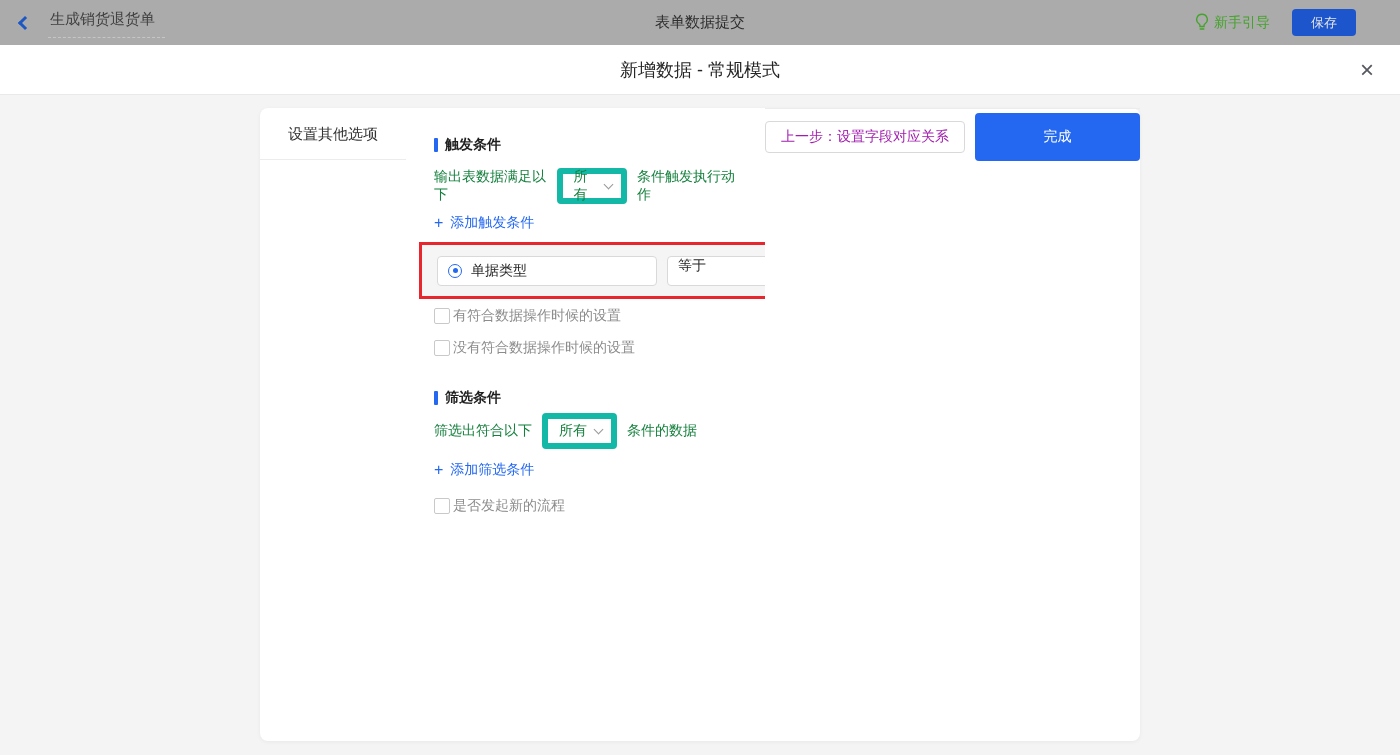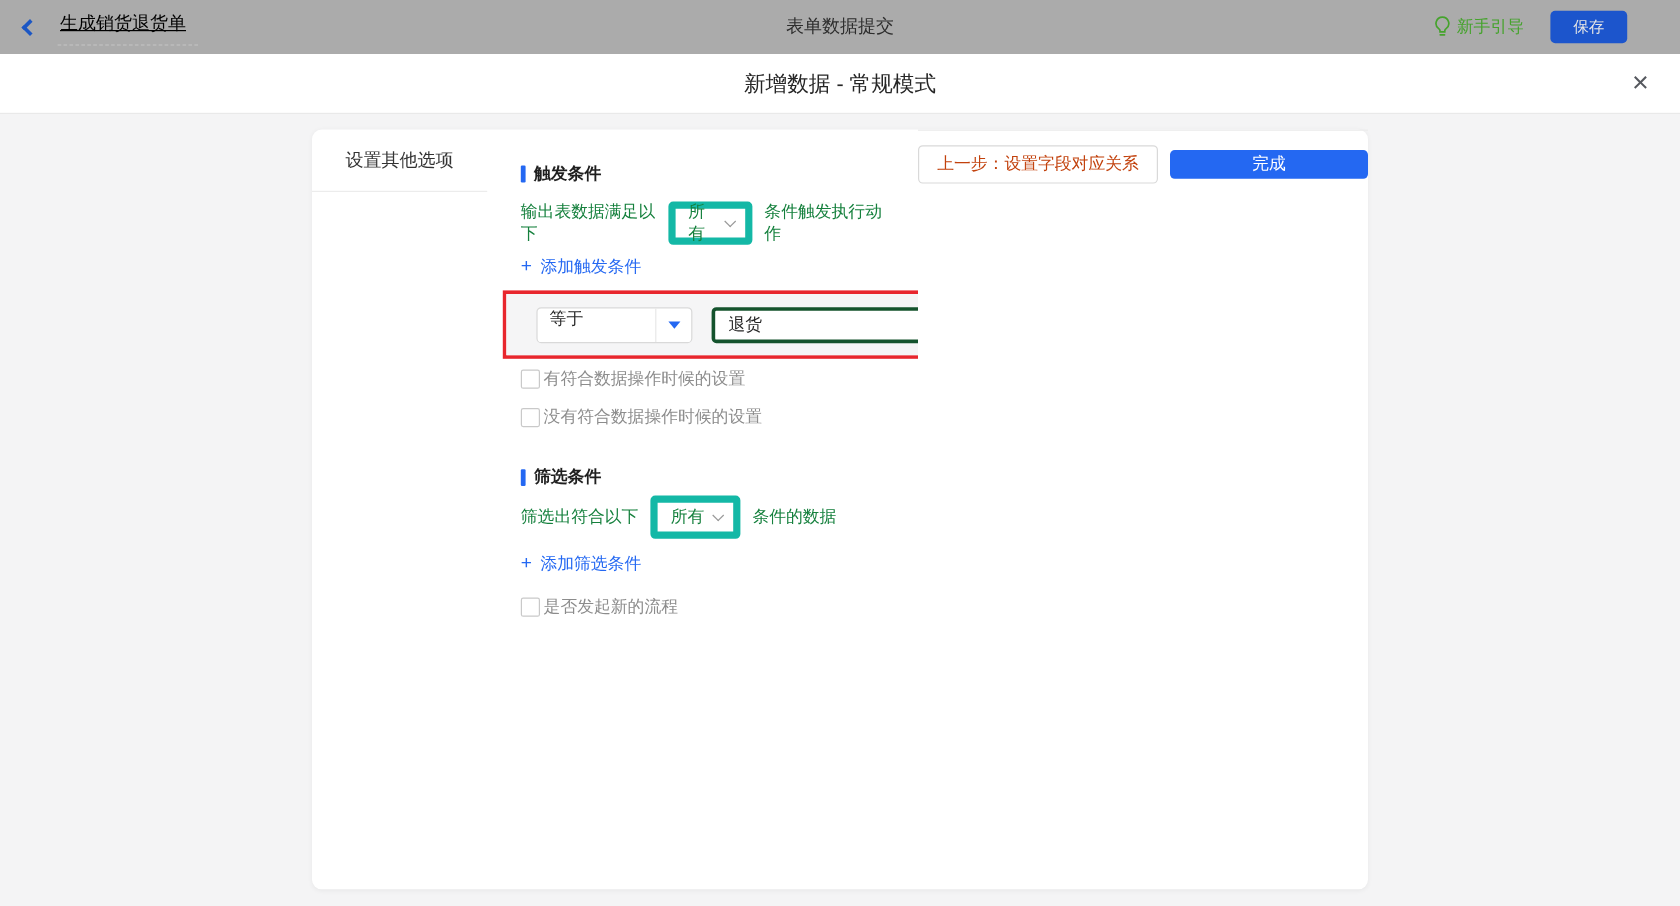--- a/index.html
+++ b/index.html
@@ -1,21 +1,21 @@
 <!DOCTYPE html>
 <html><head>
 <meta charset="utf-8">
 <style>
   * { margin:0; padding:0; box-sizing:border-box; }
   html,body { width:1400px; height:755px; font-family:"Liberation Sans","DejaVu Sans",sans-serif; background:#f4f4f5; }
 
   
   .topbar { height:45px; background:#ababab; display:flex; align-items:center; position:relative; padding:0 44px 0 20px; }
   .back-icon { display:inline-block; width:10px; height:10px; border-left:3px solid #1c57c4; border-bottom:3px solid #1c57c4; transform:rotate(45deg); margin-right:18px; cursor:pointer; flex:none; }
-  .topbar-back-title { font-size:15px; color:#000000; border-bottom:1px dashed #c6c6c6; padding:2px 10px 8px 2px; cursor:pointer;text-decoration:underline; }
+  .topbar-back-title { font-size:15px; color:#404040; border-bottom:1px dashed #c6c6c6; padding:2px 10px 8px 2px; cursor:pointer; }
   .topbar-center { position:absolute; left:0; right:0; text-align:center; font-size:15px; color:#2d2d2d; pointer-events:none; }
   .topbar-right { margin-left:auto; display:flex; align-items:center; gap:22px; position:relative; }
   .guide { display:flex; align-items:center; gap:5px; color:#45a32c; font-size:14px; cursor:pointer; }
   .save-btn { width:64px; height:27px; background:#1c55cc; color:#e5e5e5; border:none; border-radius:4px; font-size:13px; font-family:inherit; cursor:pointer; }
 
   
   .modal-header { height:50px; background:#fff; border-bottom:1px solid #e9e9e9; position:relative; display:flex; align-items:center; justify-content:center; }
   .modal-title { font-size:18px; color:#262626; }
   .close-x { position:absolute; right:26px; top:50%; transform:translateY(-50%); font-size:24px; font-weight:300; color:#55585e; line-height:1; cursor:pointer; }
 
@@ -55,22 +55,22 @@
   .checkbox.checked::after { content:""; position:absolute; left:5px; top:1.5px; width:4px; height:8px; border-right:1.7px solid #fff; border-bottom:1.7px solid #fff; transform:rotate(45deg); }
 
   .gap-lg { margin-top:32px; }
   .sentence-row.tight { margin-top:6px; }
   .add-link.f { margin-top:12px; }
   .checkbox-row.count { margin-top:18px; color:#8c8c8c; }
 
   .other-box { border:3px solid #e8262d; width:186px; margin:26px 0 0 -26px; padding:5px 0 7px 16px; }
   .other-box .checkbox-row { margin-top:6px; color:#595959; }
 
-  .prev-btn { width:200px; height:32px; background:#fff; border:1px solid #d9d9d9; border-radius:4px; font-size:14px; color:#c2410c; font-family:inherit; cursor:pointer; }
-  .done-btn { width:165px; height:24px; background:#2468f2; border:none; border-radius:4px; font-size:14px; color:#fff; font-family:inherit; cursor:pointer; }
+  .prev-btn { width:200px; height:32px; background:#fff; border:1px solid #d9d9d9; border-radius:4px; font-size:14px; color:#a21caf; font-family:inherit; cursor:pointer; }
+  .done-btn { width:165px; height:48px; background:#2468f2; border:none; border-radius:4px; font-size:14px; color:#fff; font-family:inherit; cursor:pointer; }
 </style>
 </head>
 <body>
 
 <header class="topbar">
   <span class="back-icon"></span>
   <span class="topbar-back-title">生成销货退货单</span>
   <div class="topbar-center">表单数据提交</div>
   <div class="topbar-right">
     <span class="guide">
@@ -111,20 +111,24 @@
       </div>
 
       <div class="add-link">
         <span class="plus-glyph">+</span>
         <span>添加触发条件</span>
       </div>
 
       
       <div class="annotation-box">
         <div class="cond-row">
+          <div class="cond-field">
+            <span class="radio-icon"></span>
+            <span>单据类型</span>
+          </div>
           <div class="cond-op">
             <span class="op-text">等于</span>
             <span class="op-caret-box">
               <span class="caret-down"></span>
             </span>
           </div>
           <input class="cond-value" value="退货" style="">
           <span class="trash-btn">
             <svg width="16" height="17" viewBox="0 0 16 17" fill="none" stroke="currentColor" stroke-width="1.2" stroke-linecap="round">
               <path d="M2.2 4.6h11.6"></path>

